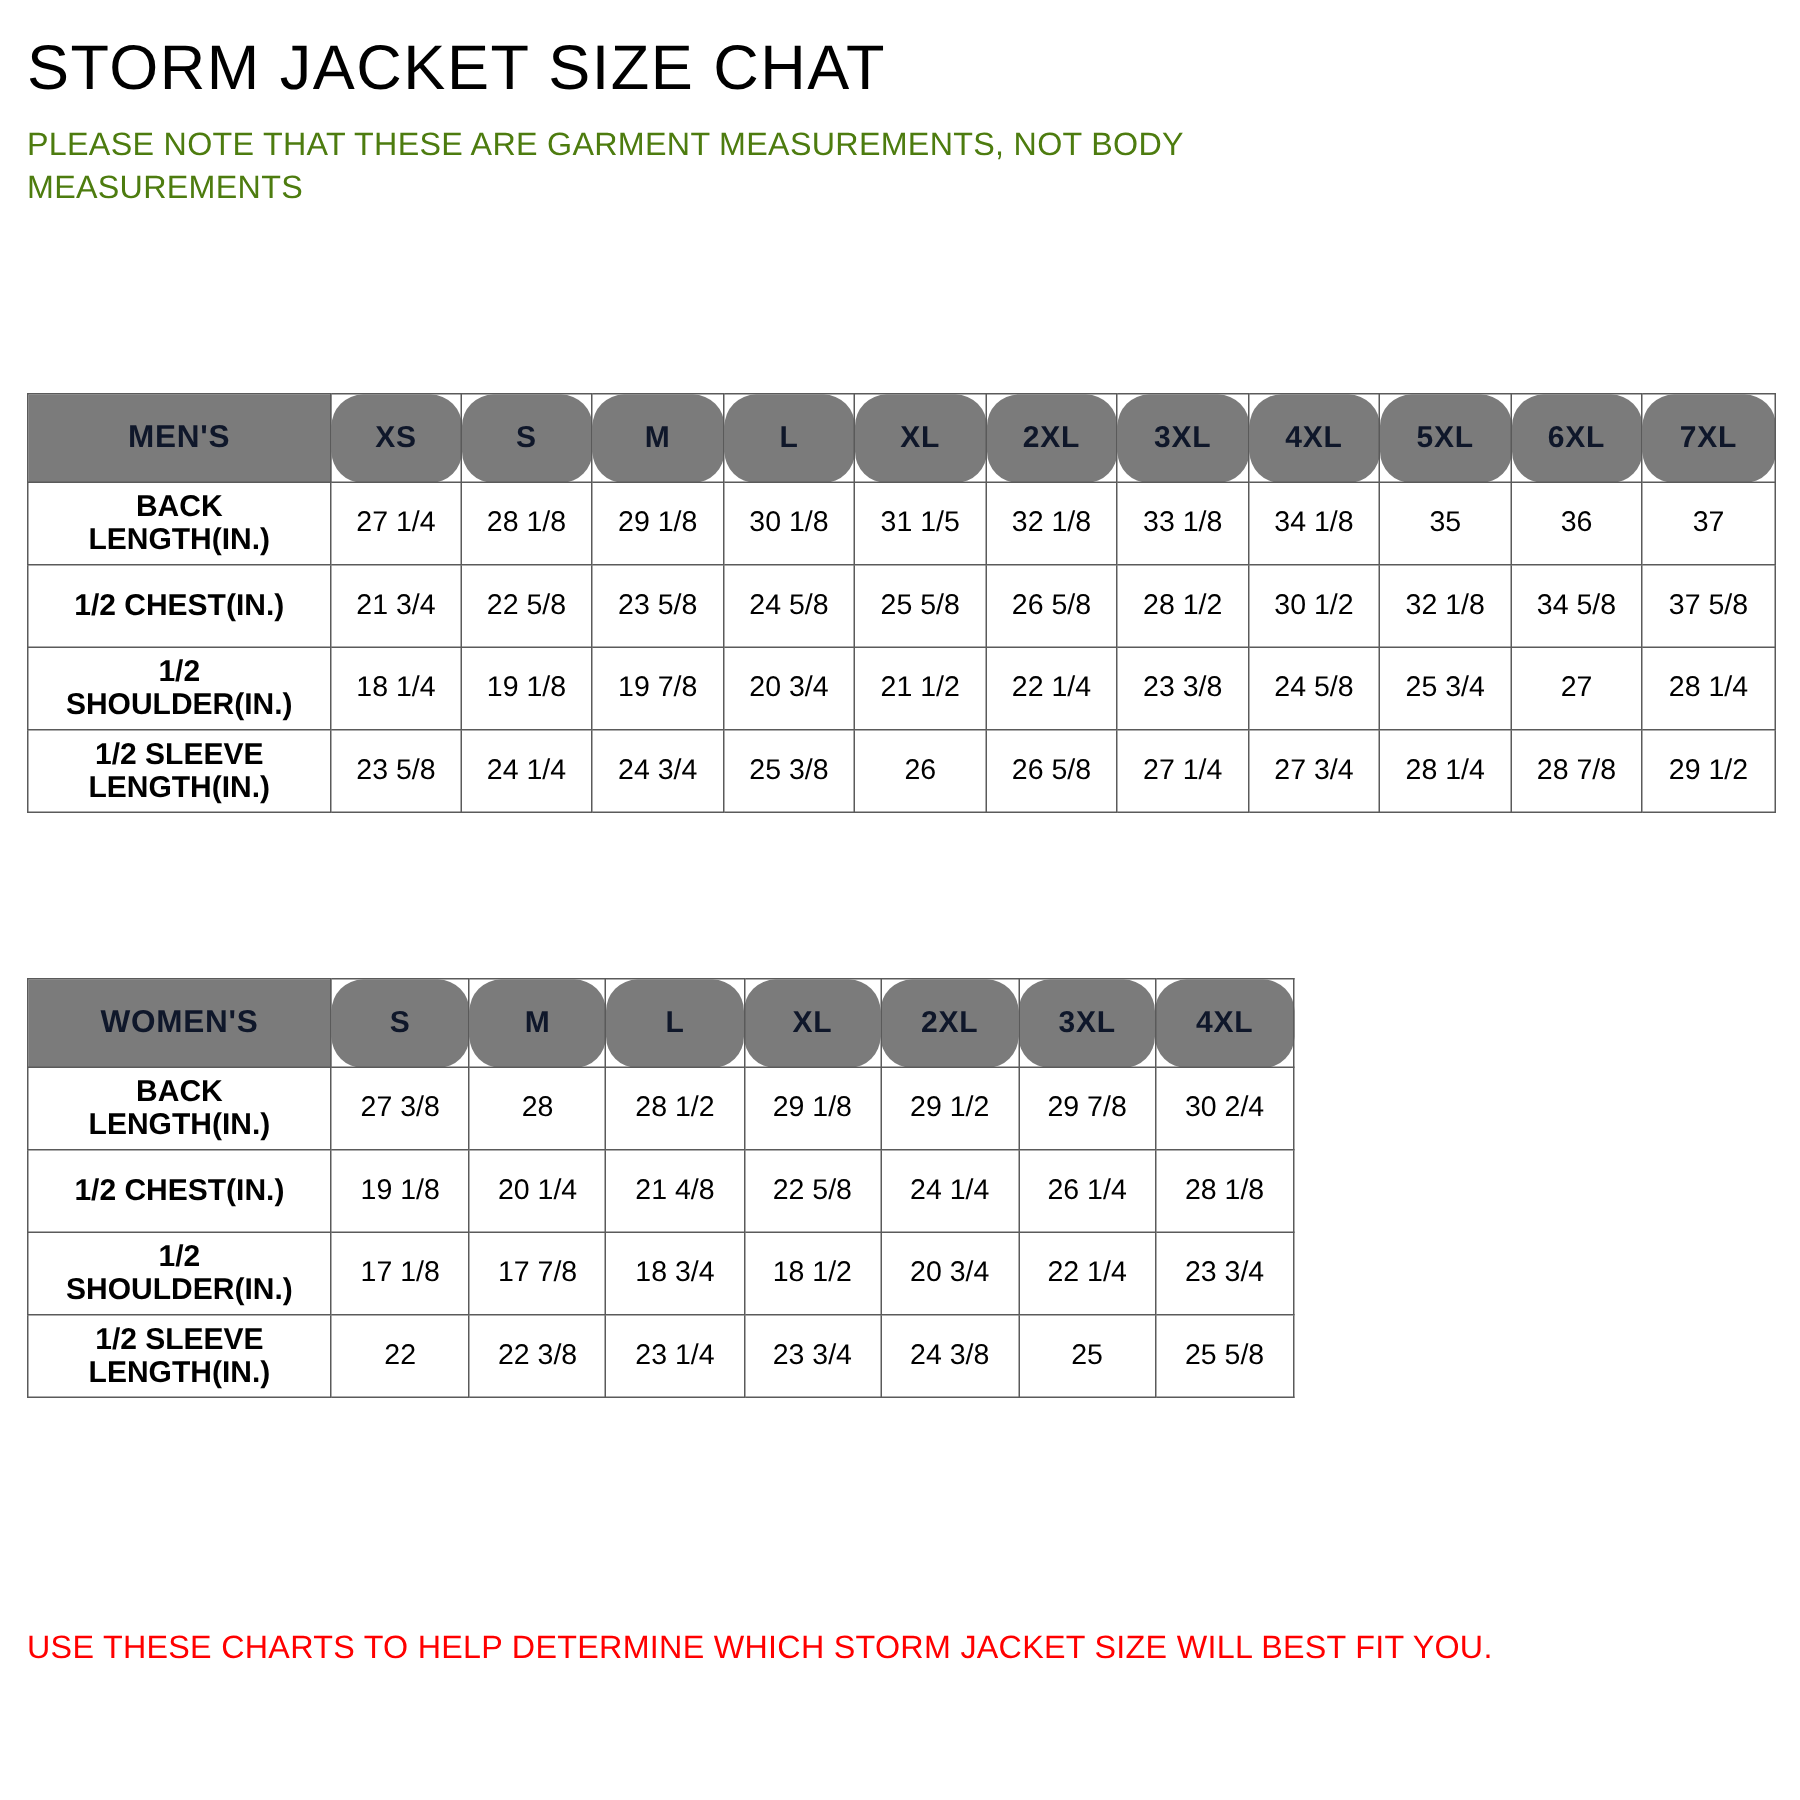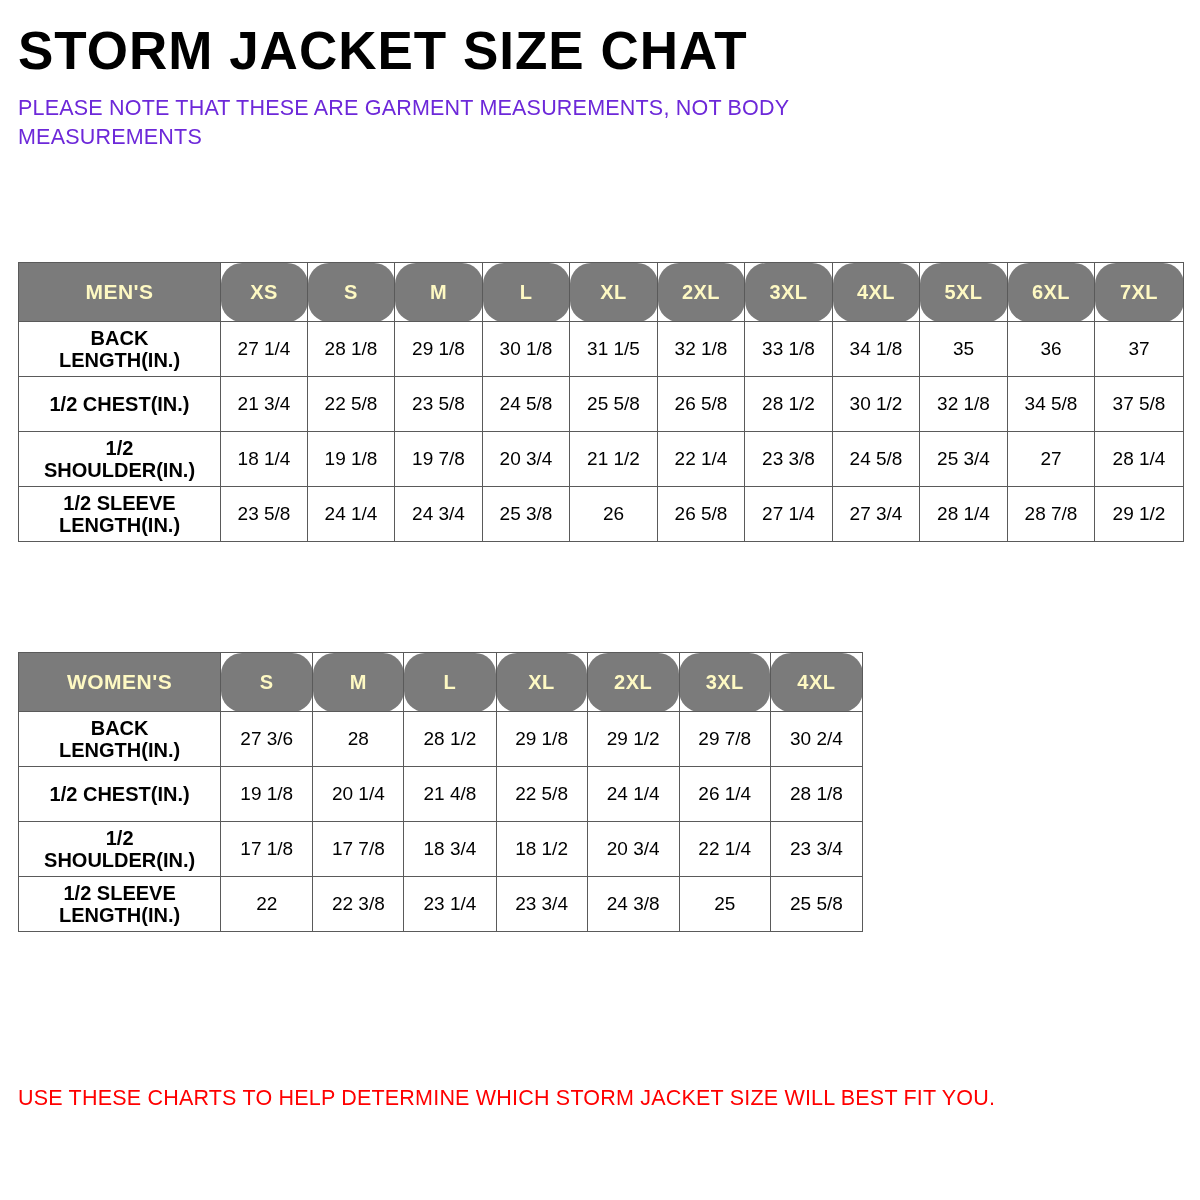--- a/index.html
+++ b/index.html
@@ -15,29 +15,29 @@
     overflow: hidden;
   }
   .page {
     position: relative;
     width: 1200px;
     height: 1200px;
     box-sizing: border-box;
     padding: 22px 18px 0 18px;
   }
   .title {
-    font-size: 53px;
-    font-weight: bold;
+    font-size: 42px;
+    font-weight: normal;
     letter-spacing: 1px;
     line-height: 1.1;
     margin: 0 0 14px 0;
     white-space: nowrap;
   }
   .note {
-    color: #6d28d9;
+    color: #4d7c0f;
     font-size: 21.5px;
     line-height: 1.35;
     letter-spacing: 0.2px;
     margin: 0 0 0 0;
     max-width: 960px;
   }
   table {
     border-collapse: collapse;
     table-layout: fixed;
   }
@@ -47,21 +47,21 @@
     vertical-align: middle;
     font-size: 19px;
     padding: 0;
     height: 54px;
     background: #ffffff;
     font-weight: normal;
     color: #000;
   }
   .hdr td {
     background: #7b7b7b;
-    color: #fef9c3;
+    color: #0f172a;
     font-weight: bold;
     font-size: 21px;
     height: 58px;
     letter-spacing: 0.5px;
   }
   .hdr td.sizecell {
     font-size: 20px;
     border-radius: 21px;
   }
   .rowlabel {
@@ -211,21 +211,21 @@
           <td class="sizecell">S</td>
           <td class="sizecell">M</td>
           <td class="sizecell">L</td>
           <td class="sizecell">XL</td>
           <td class="sizecell">2XL</td>
           <td class="sizecell">3XL</td>
           <td class="sizecell">4XL</td>
         </tr>
         <tr>
           <td class="rowlabel"><span>BACK</span><span class="l2">LENGTH(IN.)</span></td>
-          <td>27 3/6</td>
+          <td>27 3/8</td>
           <td>28</td>
           <td>28 1/2</td>
           <td>29 1/8</td>
           <td>29 1/2</td>
           <td>29 7/8</td>
           <td>30 2/4</td>
         </tr>
         <tr>
           <td class="rowlabel"><span>1/2 CHEST(IN.)</span></td>
           <td>19 1/8</td>

